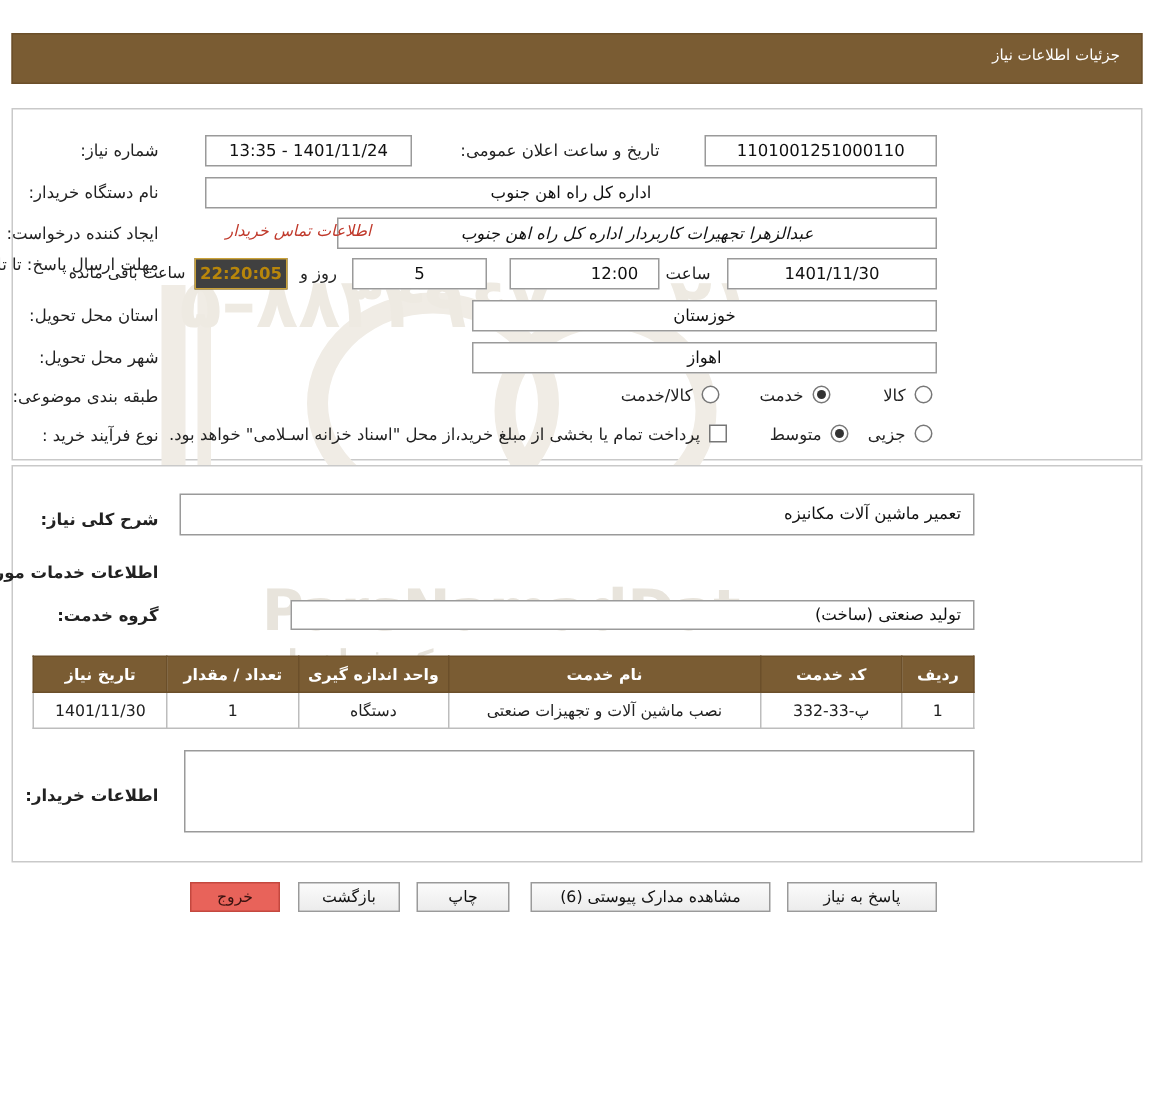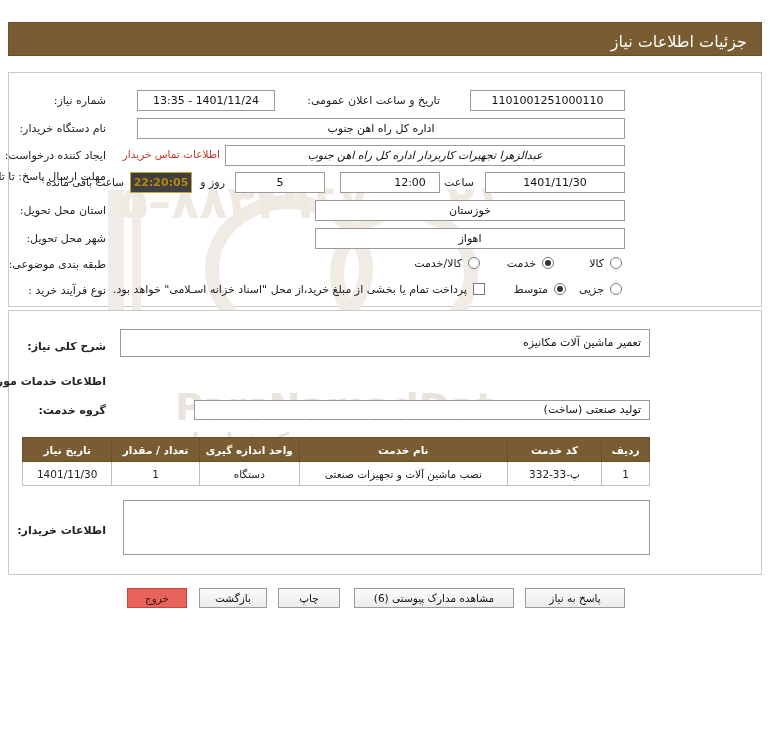--- a/index.html
+++ b/index.html
@@ -24,21 +24,21 @@
     height: 34px;
     background: #7a5c33;
     border: 1px solid #6b4f2a;
     box-sizing: border-box;
   }
   .header-title {
     position: absolute;
     right: 14px;
     top: 9px;
     color: #ffffff;
-    font-size: 16px;
+    font-size: 10px;
   }
   
   .panel {
     position: absolute;
     left: 8px;
     background: #ffffff;
     border: 1px solid #c9c9c9;
     box-sizing: border-box;
   }
   #panel-top   { top: 72px;  width: 754px; height: 235px; }
@@ -214,21 +214,21 @@
   <div class="lbl" style="right:664px; top:94px;">شماره نیاز:</div>
   <div class="fld" style="right:145px; top:90px; width:155px;">1101001251000110</div>
   <div class="lbl" style="right:330px; top:94px;">تاریخ و ساعت اعلان عمومی:</div>
   <div class="fld" style="right:495px; top:90px; width:138px;">1401/11/24 - 13:35</div>
 
   <div class="lbl" style="right:664px; top:122px;">نام دستگاه خریدار:</div>
   <div class="fld" style="right:145px; top:118px; width:488px;">اداره کل راه اهن جنوب</div>
 
   <div class="lbl" style="right:664px; top:149px;">ایجاد کننده درخواست:</div>
   <div class="fld" style="right:145px; top:145px; width:400px;font-style:italic;">عبدالزهرا تجهیرات کاربردار اداره کل راه اهن جنوب</div>
-  <div class="link" style="right:550px; top:148px;">اطلاعات تماس خریدار</div>
+  <div class="link" style="right:522px; top:148px;font-style:italic;">اطلاعات تماس خریدار</div>
 
   <div class="lbl" style="right:664px; top:170px; width:80px; line-height:14px; text-align:right;">مهلت ارسال پاسخ: تا تاریخ:</div>
   <div class="fld" style="right:145px; top:172px; width:140px;">1401/11/30</div>
   <div class="plain" style="right:296px; top:176px;">ساعت</div>
   <div class="fld" style="right:330px; top:172px; width:100px;padding-left:40px;">12:00</div>
   <div class="fld" style="right:445px; top:172px; width:90px;">5</div>
   <div class="plain" style="right:545px; top:176px;">روز و</div>
   <div class="fld amber" style="right:578px; top:172px; width:62px;">22:20:05</div>
   <div class="plain" style="right:646px; top:176px; font-size:10.5px;">ساعت باقی مانده</div>
 

